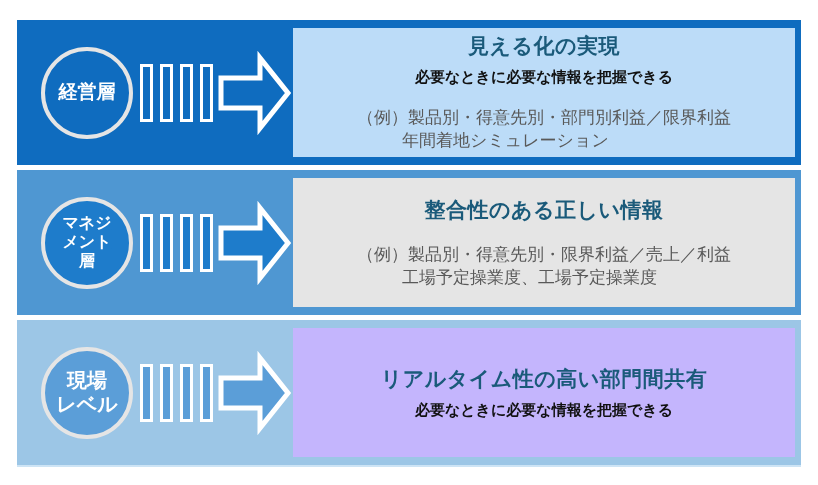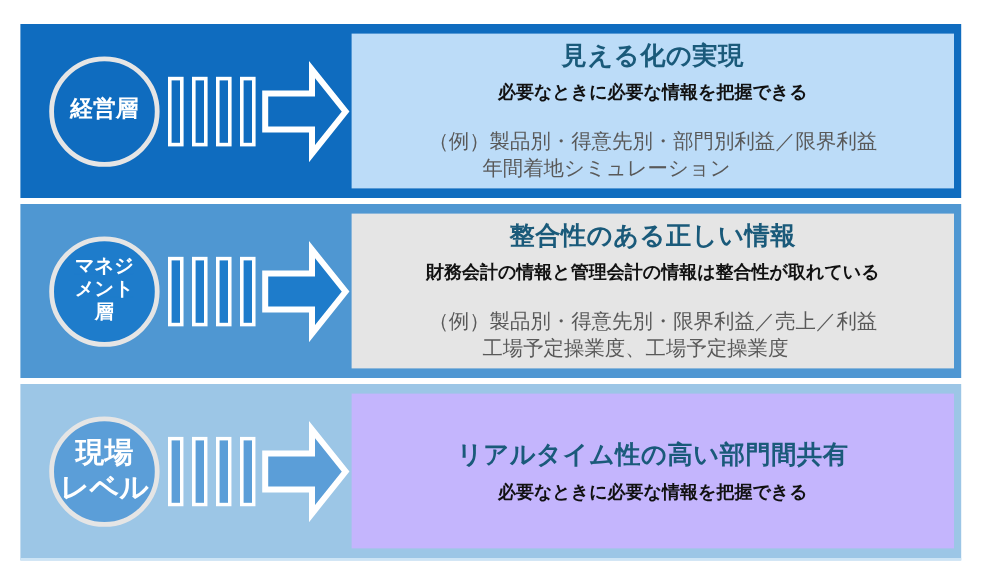--- a/index.html
+++ b/index.html
@@ -31,21 +31,21 @@
     box-sizing: border-box;
     border: 4px solid #e5e5e5; border-radius: 50%;
     background: currentColor;
     display: flex; align-items: center; justify-content: center;
     margin-right: 7px;
   }
   .level-text {
     color: #ffffff; font-weight: bold; text-align: center; line-height: 1.18;
   }
   .lt-lg { font-size: 19px; }
-  .lt-md { font-size: 24px; }
+  .lt-md { font-size: 20px; }
   .lt-sm { font-size: 16px; }
 
   .bars { display: flex; gap: 7px; margin-right: 5px; }
   .bar {
     width: 13px; height: 58px;
     box-sizing: border-box;
     background: currentColor;
     border: 3px solid #ffffff;
   }
   .arrow { flex-shrink: 0; display: block; }
@@ -121,21 +121,20 @@
         <div class="bar"></div>
         <div class="bar"></div>
         <div class="bar"></div>
       </div>
       <svg class="arrow" width="74" height="86" viewBox="0 0 74 86">
         <polygon points="3,28 42,28 42,8 70,43 42,78 42,58 3,58" fill="currentColor" stroke="#ffffff" stroke-width="5" stroke-linejoin="miter"></polygon>
       </svg>
     </div>
     <div class="box" style="background-color: #e5e5e5;">
       <div class="box-title">整合性のある正しい情報</div>
-      <div class="box-subtitle">財務会計の情報と管理会計の情報は整合性が取れている</div>
       <div class="box-example">
         <div class="example-inner">
           <div class="ex1">（例）製品別・得意先別・限界利益／売上／利益</div>
           <div class="ex2">工場予定操業度、工場予定操業度</div>
         </div>
       </div>
     </div>
   </div>
 
   <div class="row last" style="background-color: rgb(156, 198, 230);">

